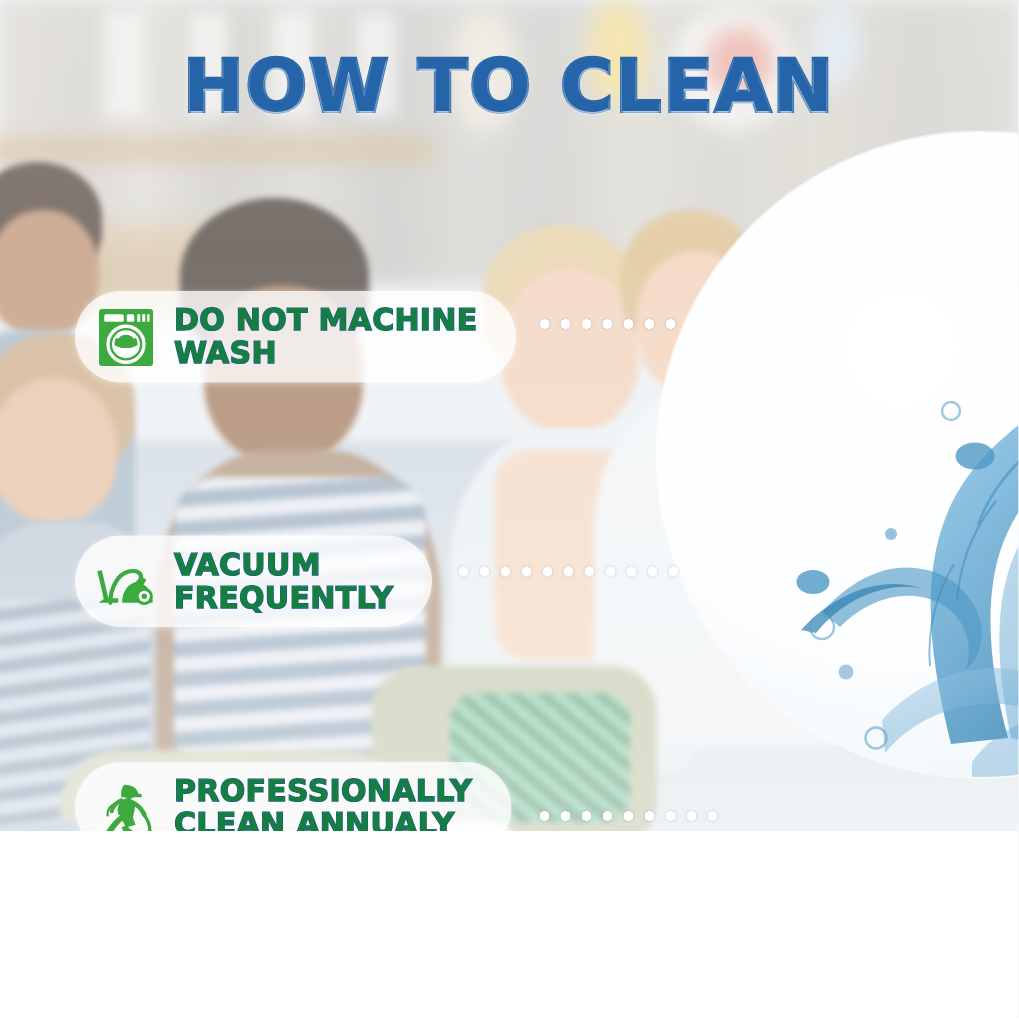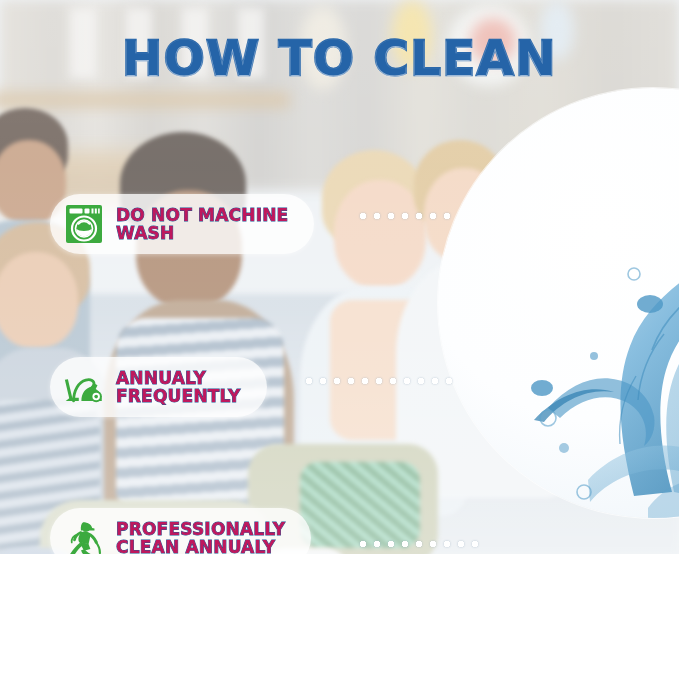--- a/index.html
+++ b/index.html
@@ -130,24 +130,24 @@
     box-shadow: 0 1px 5px rgba(255,255,255,0.45);
   }
   .badge-icon {
     flex: 0 0 auto;
     width: 40px; height: 42px;
     display: flex; align-items: center; justify-content: center;
   }
   .badge-label {
     font-family: "DejaVu Sans", sans-serif;
     font-weight: bold;
-    font-size: 17px;
+    font-size: 20px;
     line-height: 1.08;
     letter-spacing: 0.2px;
-    color: #be185d;
+    color: #15803d;
     -webkit-text-stroke: 0.9px #1f5695;
     paint-order: stroke fill;
     white-space: pre-line;
   }
 
   #badge-1 { left: 50px; top: 194px; }
   #badge-2 { left: 50px; top: 357px; }
   #badge-3 { left: 50px; top: 508px; }
 
   
@@ -331,21 +331,21 @@
 
         <path d="M2 36 L17 36 L17 32.5 L9.5 32.5 L4.5 11 L1 11.6 L6 33 Z" fill="#3caa3f"></path>
 
         <path d="M20 36 C20 27 25 21 31 20 L34 15.5 L38.5 18 L36.5 22.2
                  C41 24.5 43.5 30 43.5 36 Z" fill="#3caa3f"></path>
         <circle cx="37" cy="31" r="6.6" fill="#3caa3f"></circle>
         <circle cx="37" cy="31" r="4.3" fill="#ffffff"></circle>
         <circle cx="37" cy="31" r="2.1" fill="#3caa3f"></circle>
       </svg>
     </span>
-    <span class="badge-label">ANNUALY
+    <span class="badge-label">VACUUM
 FREQUENTLY</span>
   </div>
 
   <div class="badge" id="badge-3">
     <span class="badge-icon">
       <svg width="44" height="42" viewBox="0 0 44 42">
 
         <path d="M21 3.6 C26.4 3.6 30.4 6.4 31 10 L33.5 10.6 L33.5 12.8 L18.6 12.8 C18.2 8 19 5 21 3.6 Z" fill="#3caa3f"></path>
 
         <circle cx="24.4" cy="9.4" r="4.6" fill="#3caa3f"></circle>

